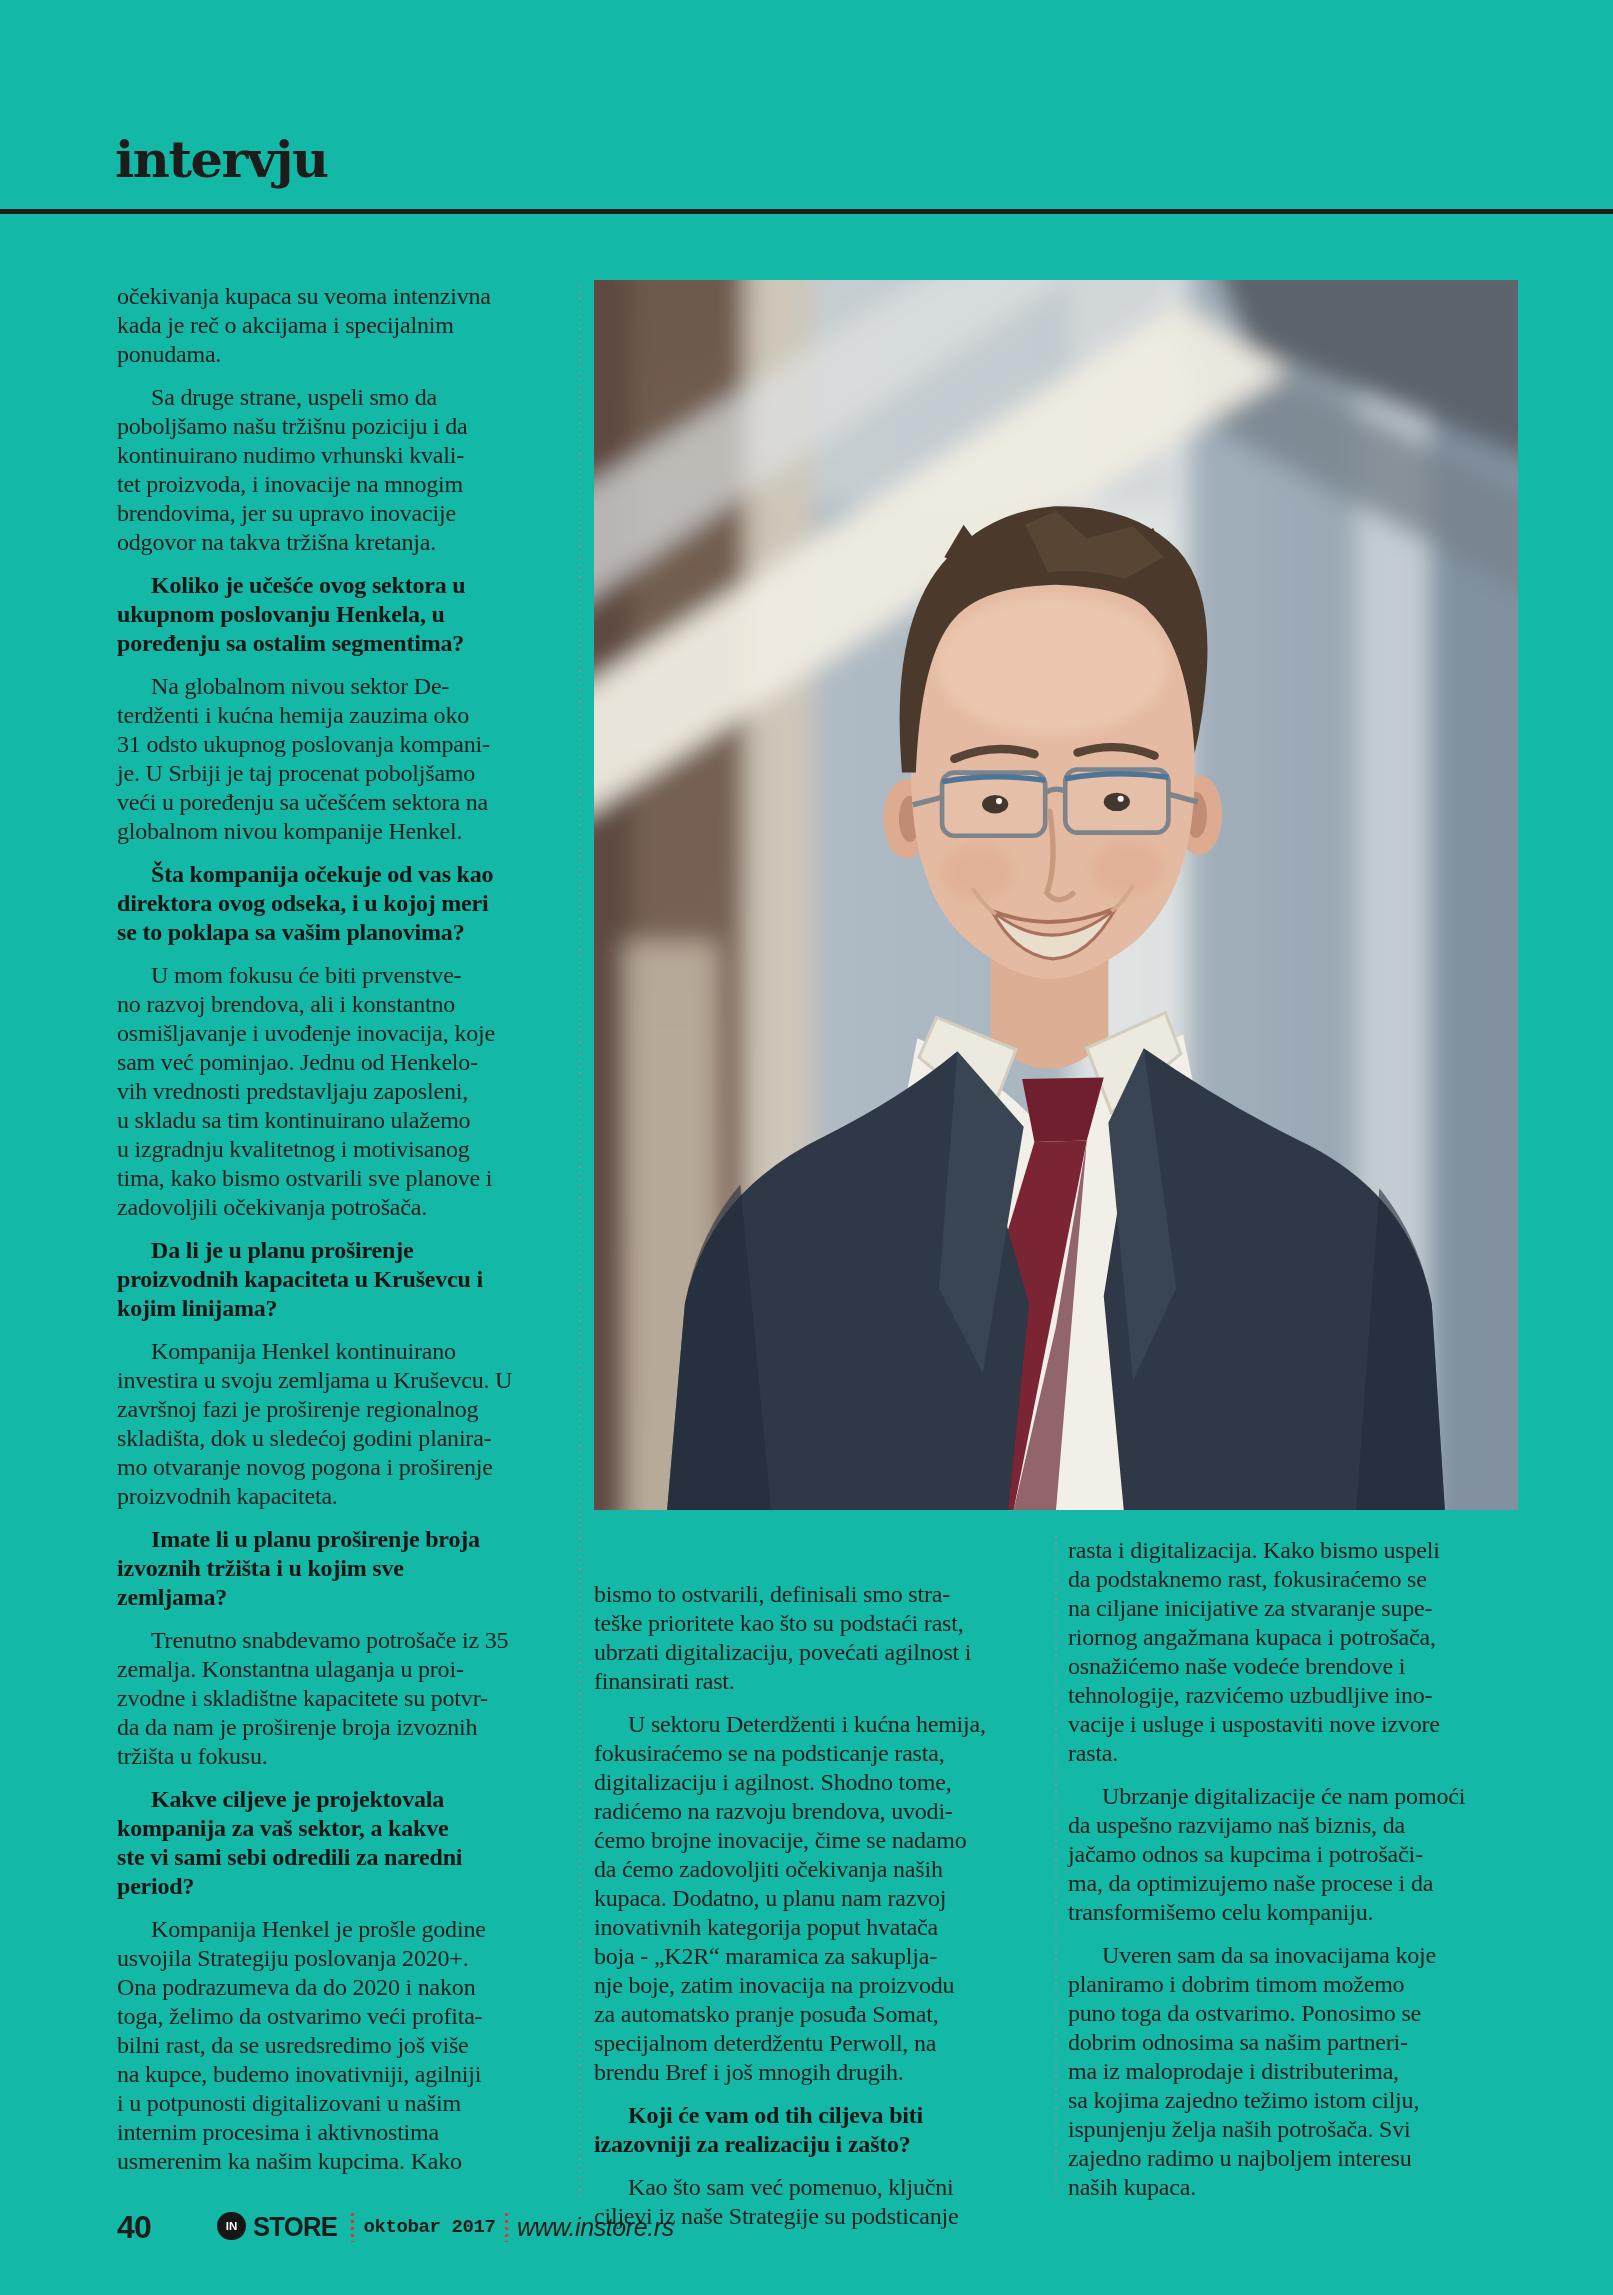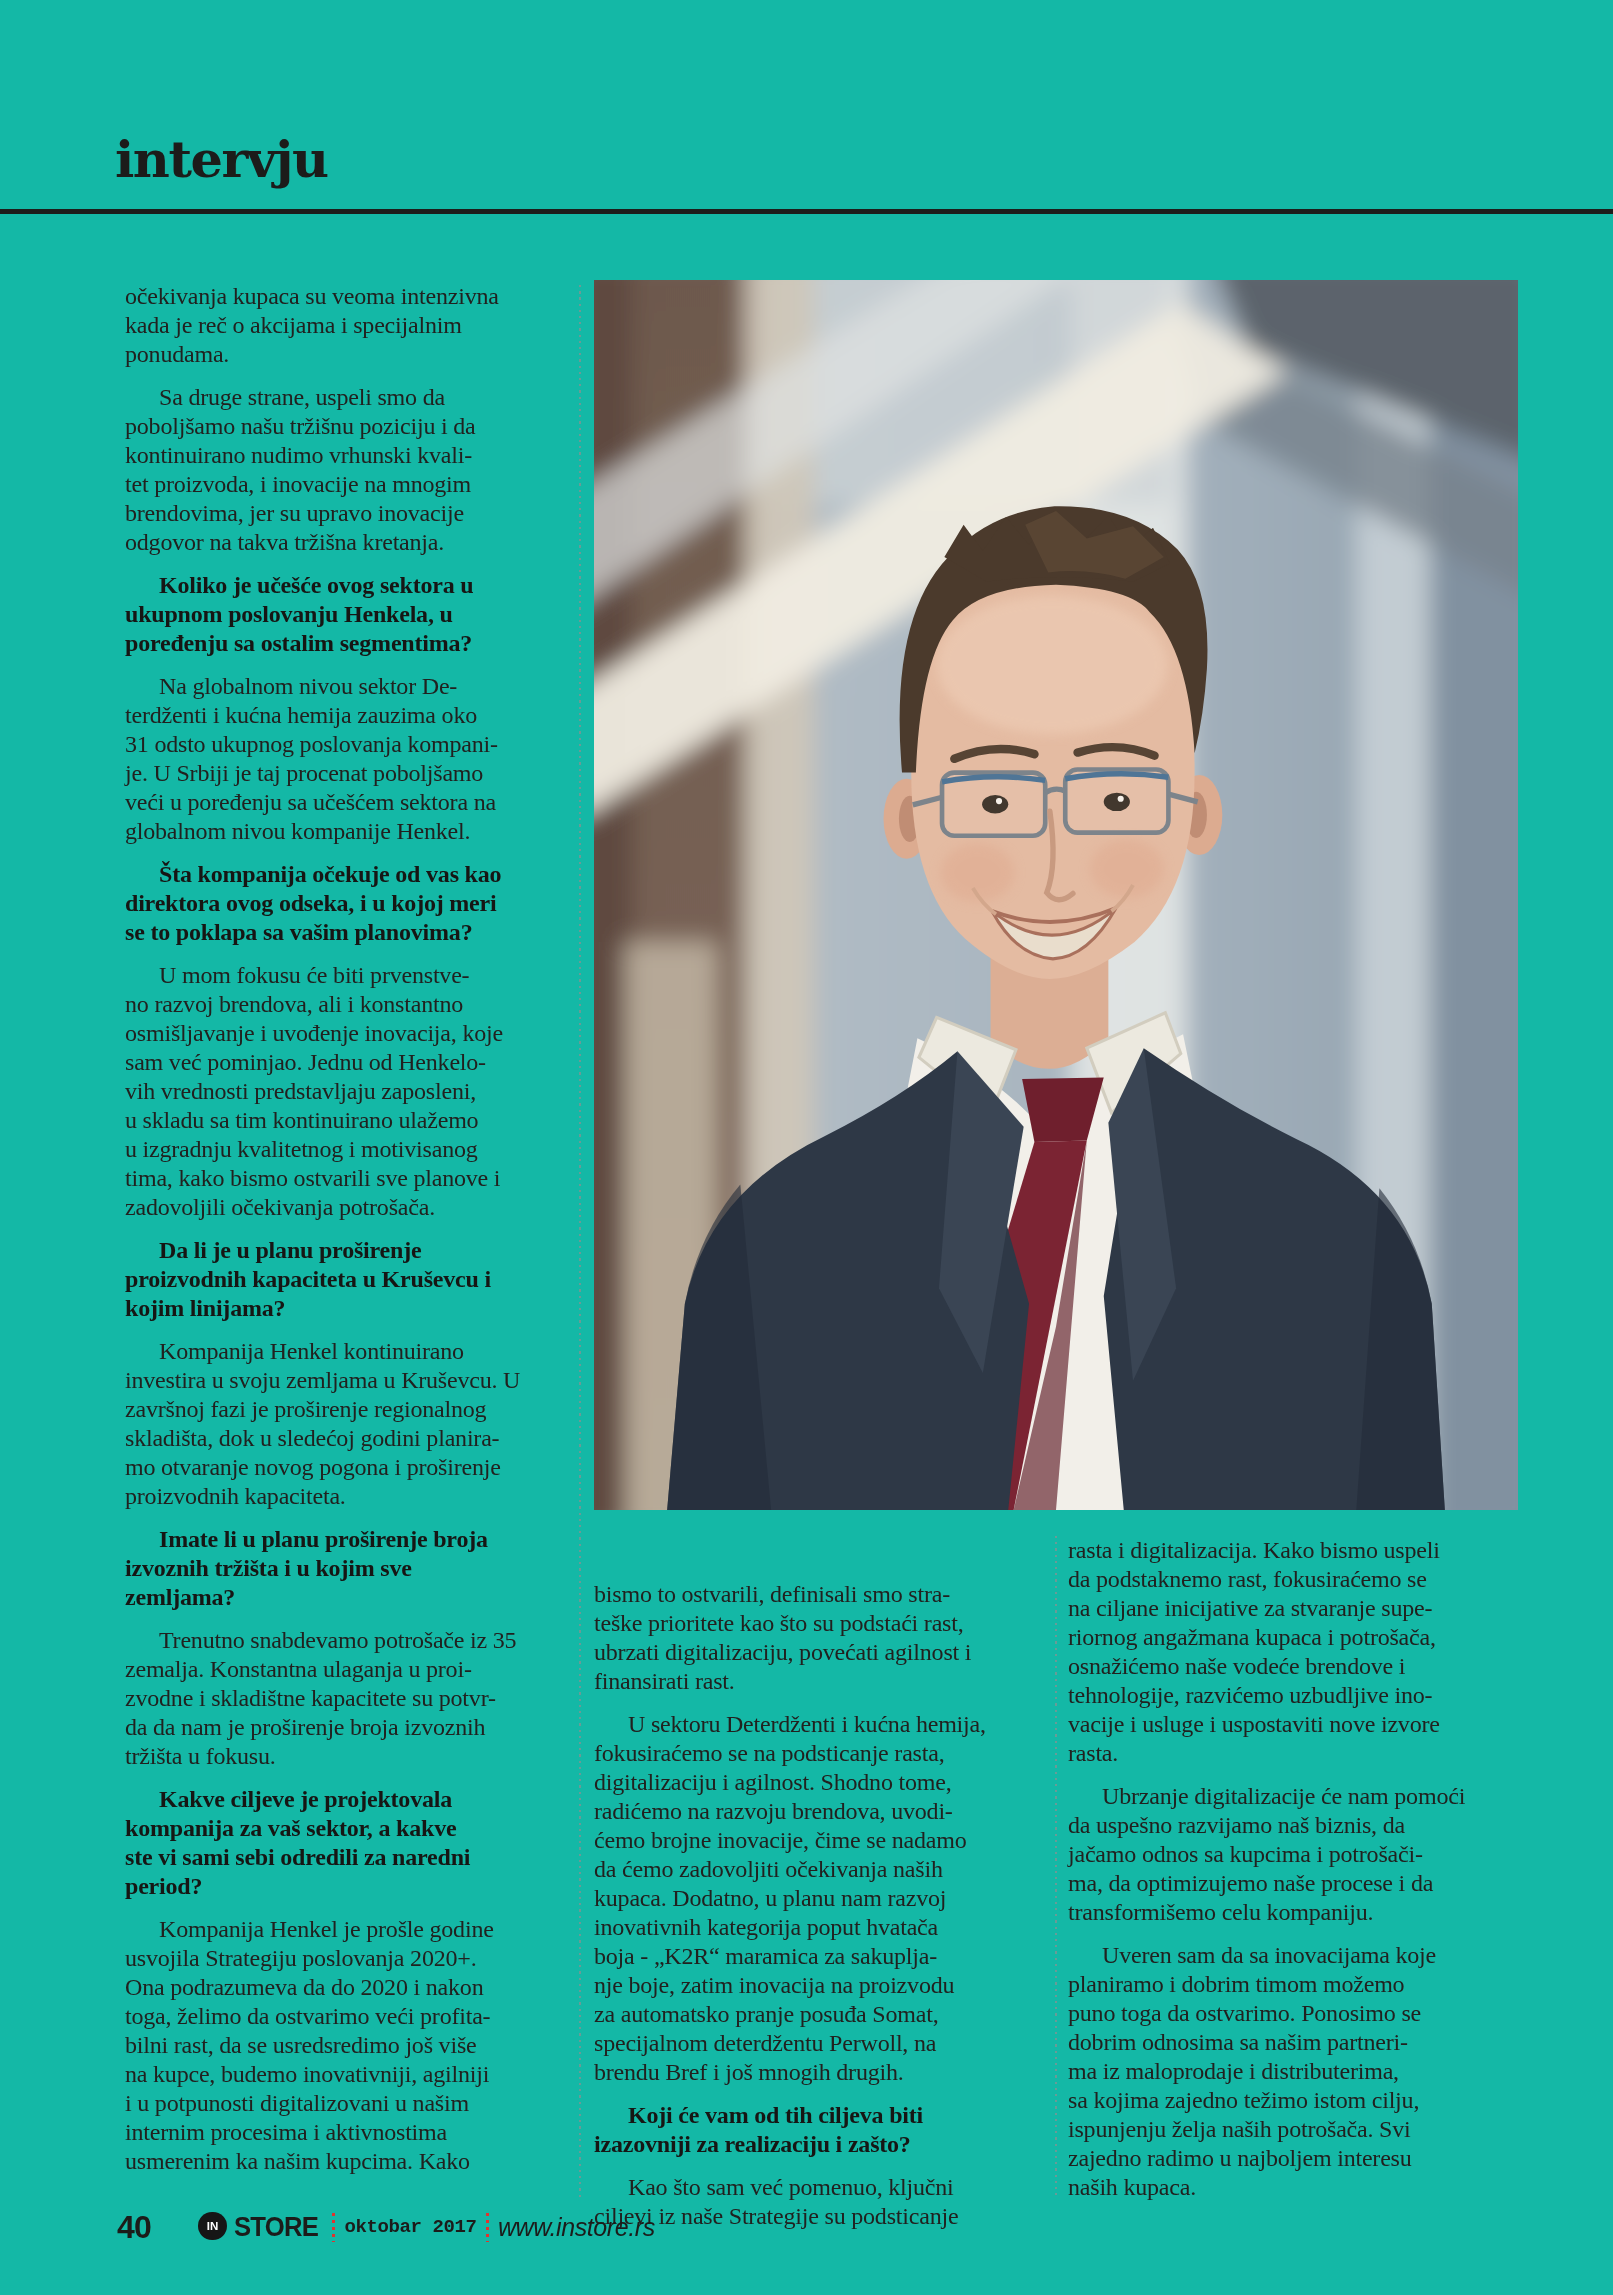--- a/index.html
+++ b/index.html
@@ -10,21 +10,21 @@
   }
   .section-label{
     position:absolute;left:115px;top:129px;
     font-family:"DejaVu Serif",serif;font-weight:bold;font-size:51px;
     letter-spacing:-1.5px;color:#1c1c1a;
   }
   .header-rule{
     position:absolute;left:0;top:209px;width:1613px;height:5.4px;background:#1d1d1b;
   }
   .col{position:absolute;font-size:24px;letter-spacing:-0.2px;color:#21211f;}
-  #col1{left:117px;top:282px;width:456px;margin-left:8px;}
+  #col1{left:117px;top:282px;width:456px;}
   #col2{left:594px;top:1536px;width:456px;margin-top:44px;}
   #col3{left:1068px;top:1536px;width:451px;}
   .block{margin:0 0 14px 0;}
   .line{white-space:pre;height:29px;line-height:29px;}
   .question .line{font-weight:bold;color:#161614;letter-spacing:-0.2px;}
   .indent{padding-left:34px;}
   .vrule{
     position:absolute;width:2.3px;opacity:.7;
     background:repeating-linear-gradient(to bottom,#8f8f8f 0 2.3px,transparent 2.3px 6.2px);
   }
@@ -33,21 +33,21 @@
   #photo{
     position:absolute;left:594px;top:280px;width:924px;height:1230px;
     overflow:hidden;background:#9aa8b4;
   }
   #photo svg{display:block;width:100%;height:100%;}
   footer{
     position:absolute;left:117px;top:2208px;height:38px;
     display:flex;align-items:center;gap:9.2px;
     font-family:"Liberation Sans",sans-serif;color:#1c1c1a;
   }
-  .page-number{font-size:32px;font-weight:800;letter-spacing:-0.8px;margin-right:38px;}
+  .page-number{font-size:32px;font-weight:800;letter-spacing:-0.8px;margin-right:57px;}
   .logo{display:flex;gap:7.7px;}
   .logo-circle{
     width:28.5px;height:28.5px;border-radius:50%;background:#161616;color:#fff;
     display:flex;align-items:center;justify-content:center;
     font-size:11.5px;font-weight:bold;letter-spacing:0;
   }
   .logo-store{font-size:27px;font-weight:800;letter-spacing:-0.8px;transform:scaleX(.95);transform-origin:left;}
   .red-dots{
     width:3.1px;height:29px;
     background:repeating-linear-gradient(to bottom,#e0342f 0 3.1px,transparent 3.1px 7px);

